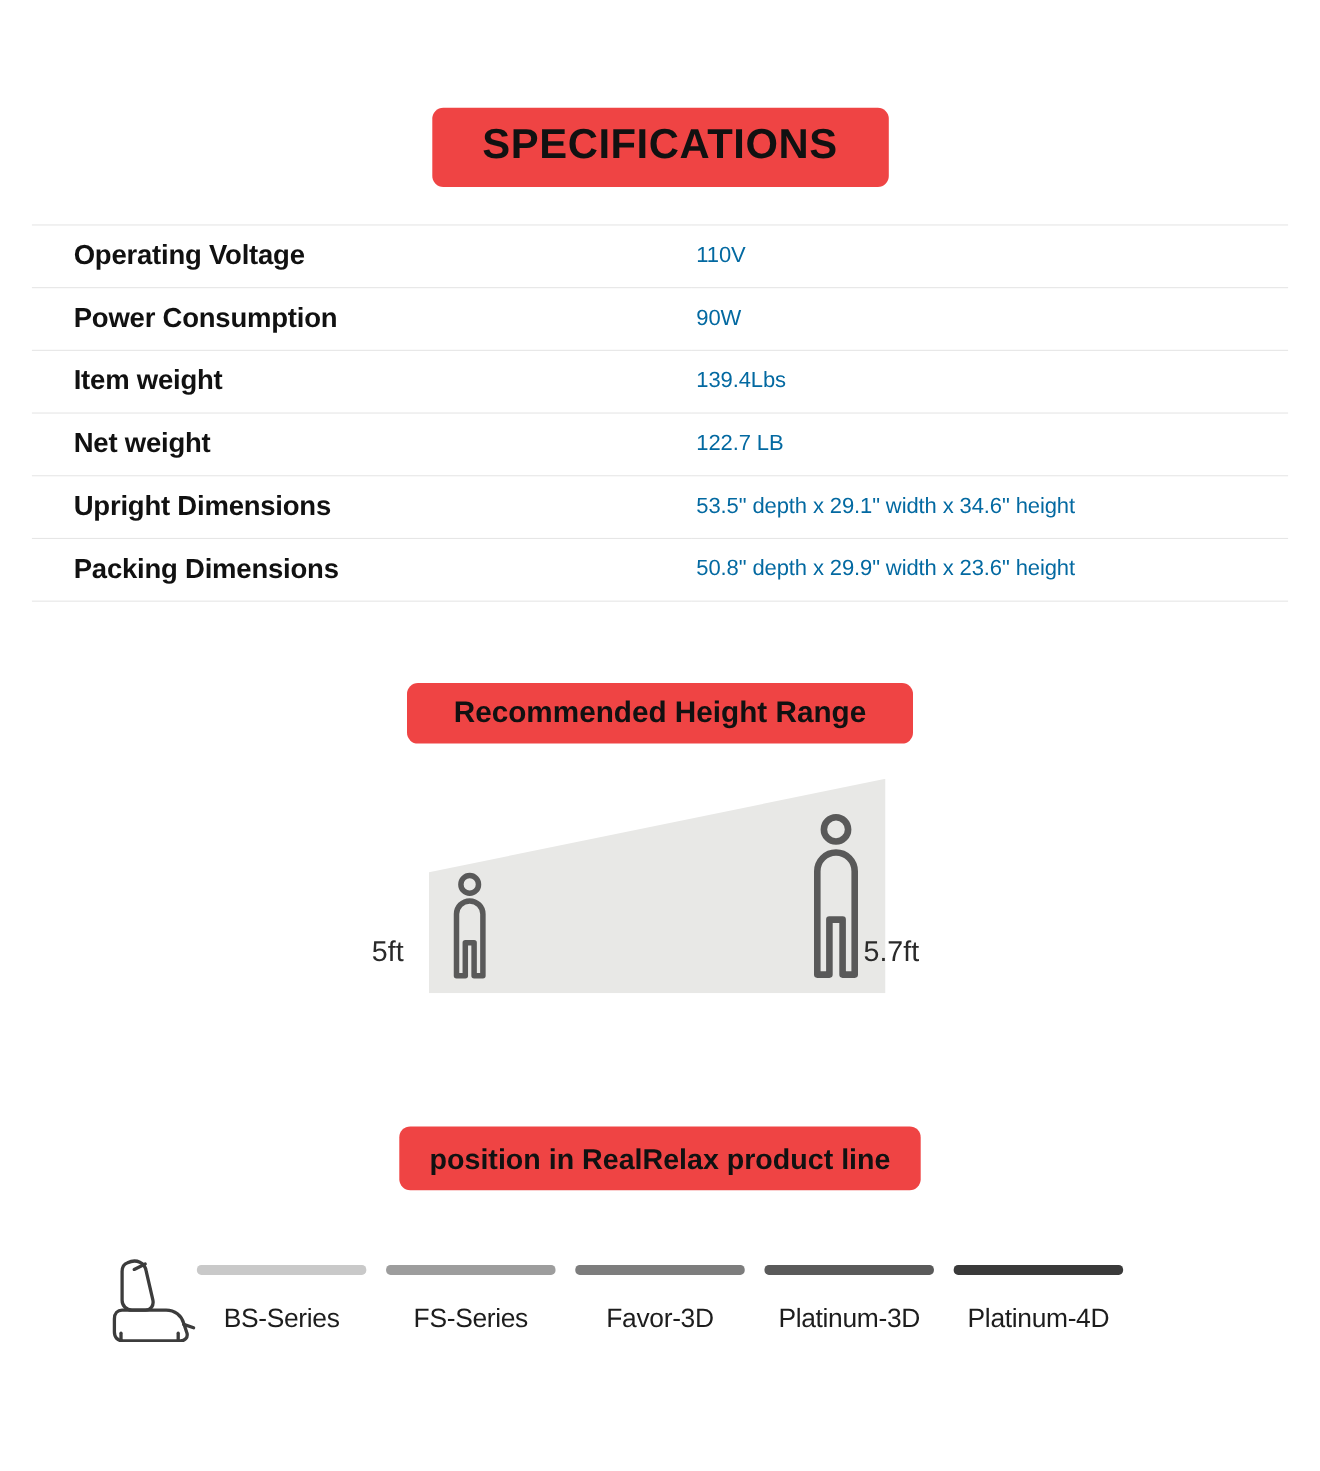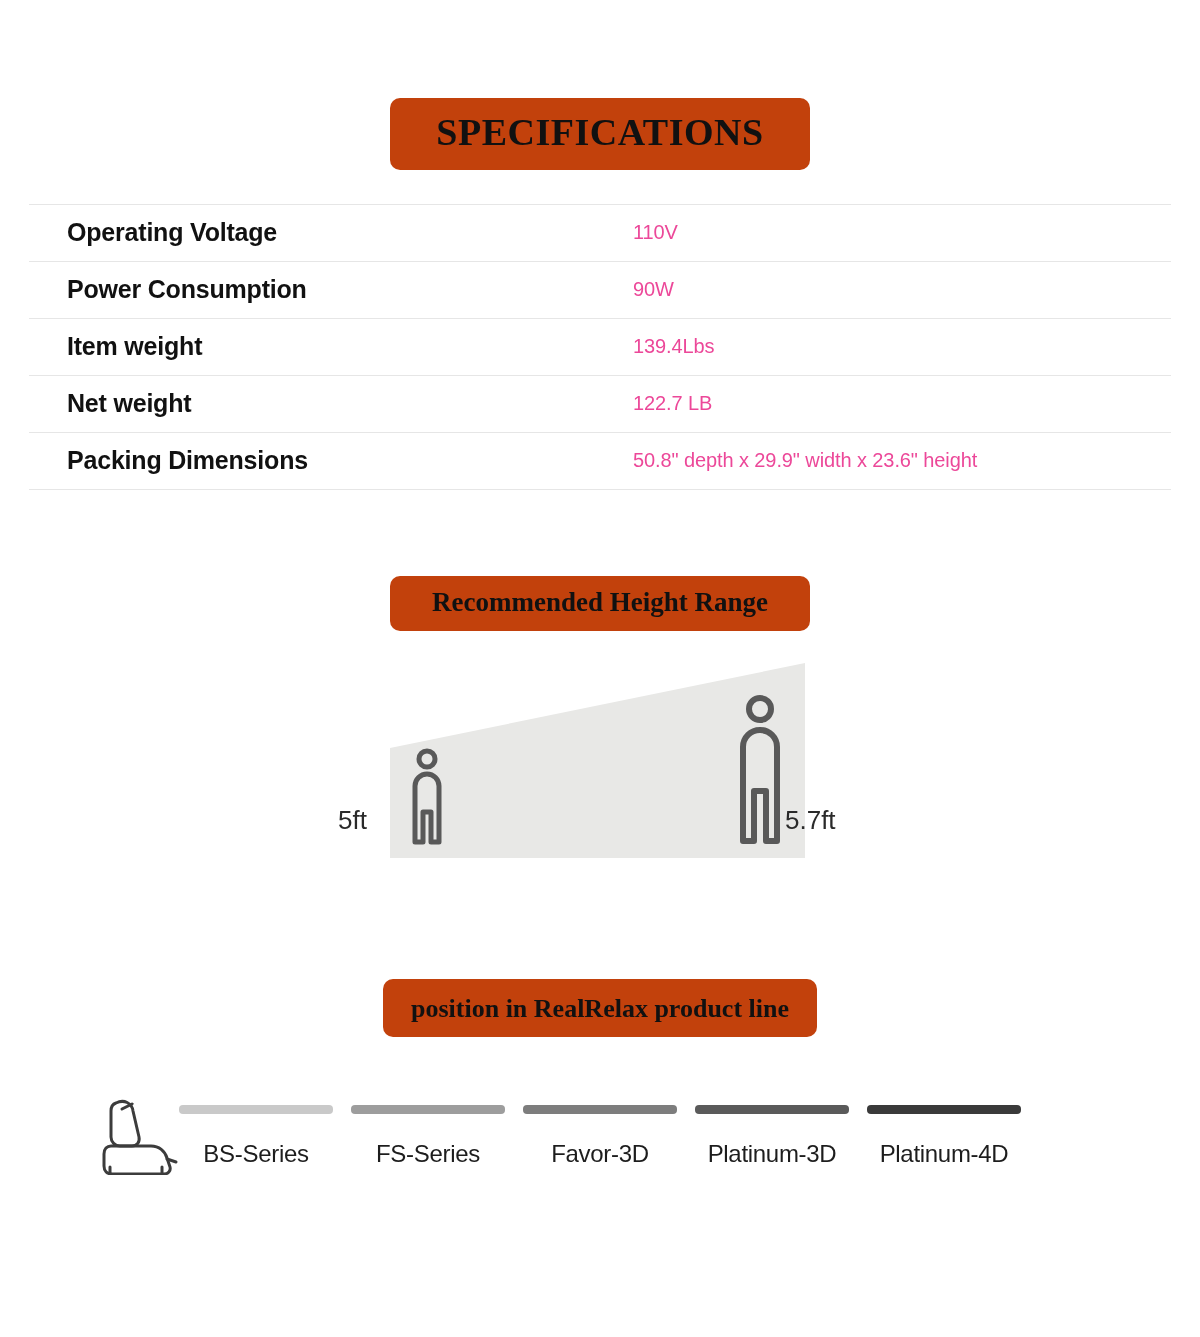--- a/index.html
+++ b/index.html
@@ -16,49 +16,48 @@
     color: #111111;
     overflow: hidden;
   }
 
   
   .pill-wrap {
     display: flex;
     justify-content: center;
   }
   .pill {
-    background: #c2410c;
+    background: #ef4444;
     border-radius: 10px;
     color: #111;
     font-weight: bold;
     text-align: center;
     line-height: 1.1;
     display: inline-block;
-    font-family: Liberation Serif, serif;
   }
   #spec-title-pill {
     margin-top: 98px;
     padding: 14px 46px 16px;
     font-size: 38px;
     letter-spacing: 0.5px;
   }
   #height-title-pill {
     margin-top: 74px;
     padding: 12px 42px 14px;
     font-size: 27px;
   }
   #lineup-title-pill {
     margin-top: 96px;
     padding: 16px 28px 13px;
     font-size: 26px;
   }
 
   
   .spec-table {
-    margin: 34px auto 12px;
+    margin: 34px auto 0;
     width: 1142px;
     border-collapse: collapse;
   }
   .spec-table tr {
     border-bottom: 1px solid #e6e6e6;
   }
   .spec-table tr:first-child { border-top: 1px solid #e6e6e6; }
   .spec-table td {
     padding: 13px 0 14px;
     vertical-align: middle;
@@ -66,21 +65,21 @@
   .spec-label {
     width: 600px;
     padding-left: 38px !important;
     font-size: 25px;
     font-weight: bold;
     color: #111;
     letter-spacing: -0.2px;
   }
   .spec-value {
     font-size: 20px;
-    color: #ec4899;
+    color: #0369a1;
     padding-left: 4px !important;
     letter-spacing: -0.1px;
   }
 
   
   .height-graphic {
     position: relative;
     width: 1104px;
     height: 220px;
     margin-top: 32px;
@@ -158,20 +157,24 @@
       <td class="spec-label">Power Consumption</td>
       <td class="spec-value">90W</td>
     </tr>
     <tr>
       <td class="spec-label">Item weight</td>
       <td class="spec-value">139.4Lbs</td>
     </tr>
     <tr>
       <td class="spec-label">Net weight</td>
       <td class="spec-value">122.7 LB</td>
+    </tr>
+    <tr>
+      <td class="spec-label">Upright Dimensions</td>
+      <td class="spec-value">53.5" depth x 29.1" width x 34.6" height</td>
     </tr>
     <tr>
       <td class="spec-label">Packing Dimensions</td>
       <td class="spec-value">50.8" depth x 29.9" width x 23.6" height</td>
     </tr>
   </tbody>
 </table>
 
 <div class="pill-wrap">
   <div class="pill" id="height-title-pill">Recommended Height Range</div>

